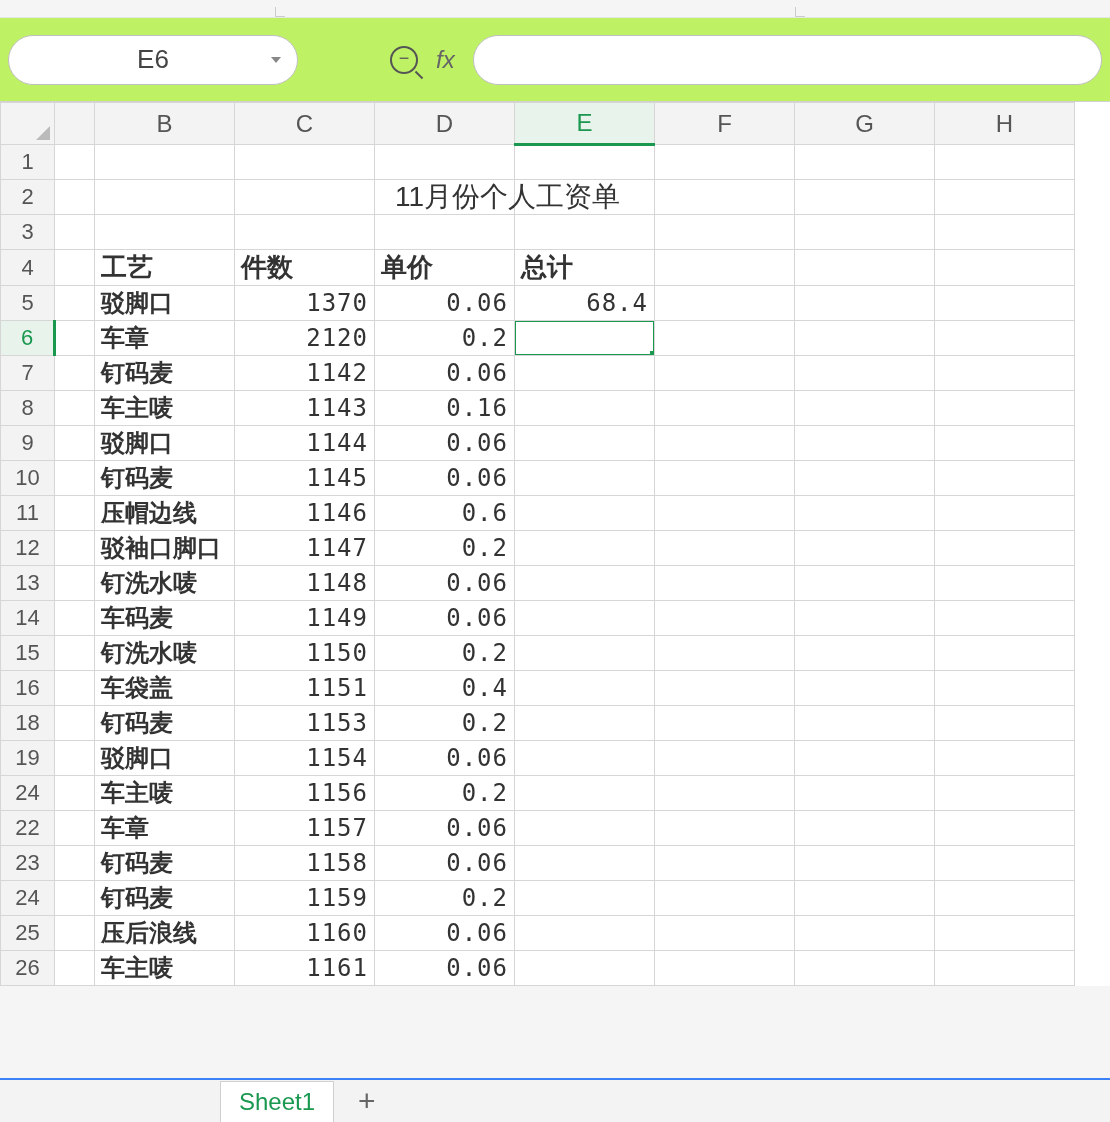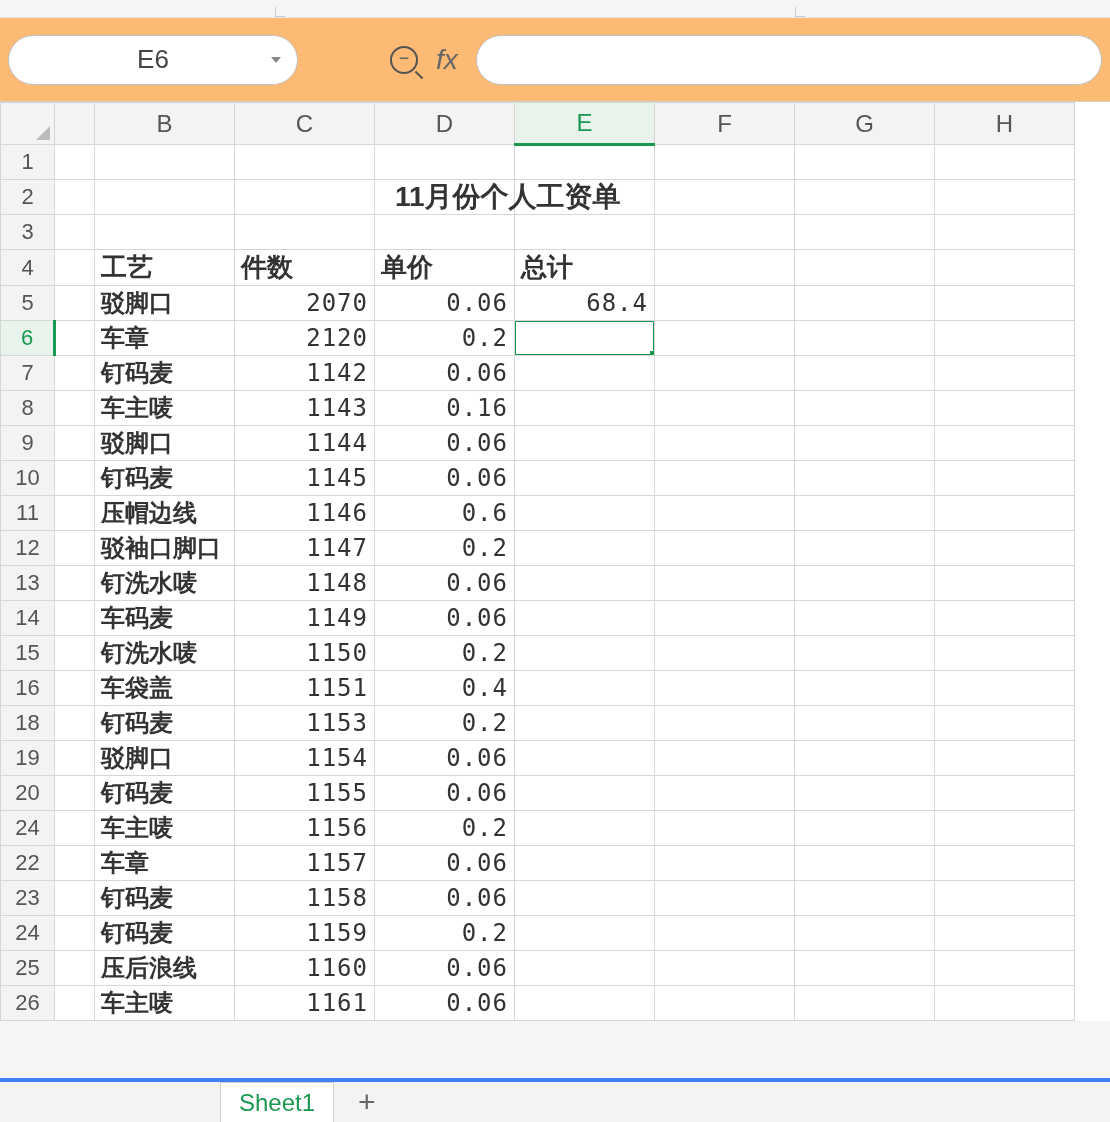--- a/index.html
+++ b/index.html
@@ -20,21 +20,21 @@
   .toolbar-top .tab-corner-a {
     position: absolute; left: 275px; bottom: 0; width: 10px; height: 10px;
     border-left: 1px solid #ccc; border-bottom: 1px solid #ccc;
   }
   .toolbar-top .tab-corner-b {
     position: absolute; left: 795px; bottom: 0; width: 10px; height: 10px;
     border-left: 1px solid #ccc; border-bottom: 1px solid #ccc;
   }
   .formula-bar {
     height: 84px;
-    background: #fdba74;
+    background: #bef264;
     display: flex;
     align-items: center;
     padding: 0 8px;
     gap: 12px;
     border-bottom: 1px solid #d0d0d0;
   }
   .name-box {
     width: 290px;
     height: 50px;
     background: #ffffff;
@@ -74,21 +74,21 @@
   }
   .zoom-icon::before {
     content: "−";
     position: absolute;
     font-size: 18px; color: #555;
     left: 50%; top: 50%;
     transform: translate(-50%, -55%);
   }
   .fx-label {
     font-style: italic;
-    font-size: 28px;
+    font-size: 24px;
     color: #666;
     margin-left: 6px;
   }
   .formula-input {
     flex: 1;
     height: 50px;
     background: #ffffff;
     border: 1px solid #c0c0c0;
     border-radius: 25px;
     margin-left: 6px;
@@ -171,21 +171,20 @@
     text-align: left;
     position: relative;
   }
   .grid td.title-cell span {
     position: absolute;
     left: 300px;
     top: 50%;
     transform: translateY(-50%);
     font-size: 28px;
     white-space: nowrap;
-    font-weight: bold;
   }
   .grid td.text-left { text-align: left; font-weight: bold; }
   .grid td.text-right { text-align: right; font-family: "SimSun", monospace; letter-spacing: 1px; }
   .grid td.header-cell { font-size: 26px; }
 
   .selected-cell {
     position: relative;
   }
   .selected-cell::after {
     content: "";
@@ -199,21 +198,21 @@
     position: absolute;
     right: -5px; bottom: -5px;
     width: 9px; height: 9px;
     background: #1a9850;
     pointer-events: none;
   }
 
   .sheet-tabs {
     height: 44px;
     background: #f3f3f3;
-    border-top: 4px solid #3b82f6;
+    border-top: 2px solid #3b82f6;
     display: flex;
     align-items: center;
     padding-left: 220px;
     gap: 24px;
     position: absolute;
     bottom: 0; left: 0; right: 0;
   }
   .sheet-tab {
     padding: 6px 18px;
     font-size: 24px;
@@ -318,21 +317,21 @@
           <td class="text-left header-cell">单价</td>
           <td class="text-left header-cell">总计</td>
           <td></td>
           <td></td>
           <td></td>
         </tr>
         <tr>
           <th class="row-header">5</th>
           <td></td>
           <td class="text-left">驳脚口</td>
-          <td class="text-right">2070</td>
+          <td class="text-right">1370</td>
           <td class="text-right">0.06</td>
           <td class="text-right">68.4</td>
           <td></td>
           <td></td>
           <td></td>
         </tr>
         <tr>
           <th class="row-header active-row">6</th>
           <td></td>
           <td class="text-left">车章</td>
@@ -469,31 +468,20 @@
           <td></td>
           <td class="text-left">驳脚口</td>
           <td class="text-right">1154</td>
           <td class="text-right">0.06</td>
           <td class="text-right"></td>
           <td></td>
           <td></td>
           <td></td>
         </tr>
         <tr>
-          <th class="row-header">20</th>
-          <td></td>
-          <td class="text-left">钉码麦</td>
-          <td class="text-right">1155</td>
-          <td class="text-right">0.06</td>
-          <td class="text-right"></td>
-          <td></td>
-          <td></td>
-          <td></td>
-        </tr>
-        <tr>
           <th class="row-header">24</th>
           <td></td>
           <td class="text-left">车主唛</td>
           <td class="text-right">1156</td>
           <td class="text-right">0.2</td>
           <td class="text-right"></td>
           <td></td>
           <td></td>
           <td></td>
         </tr>

